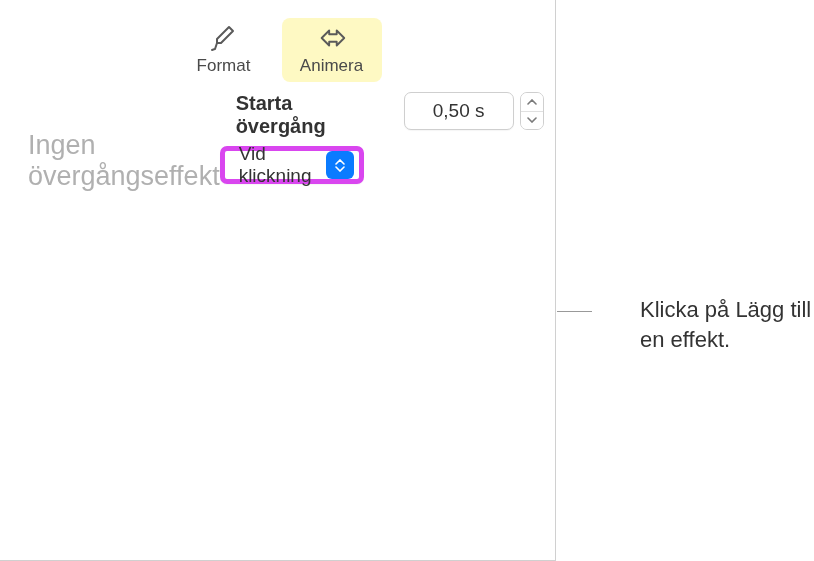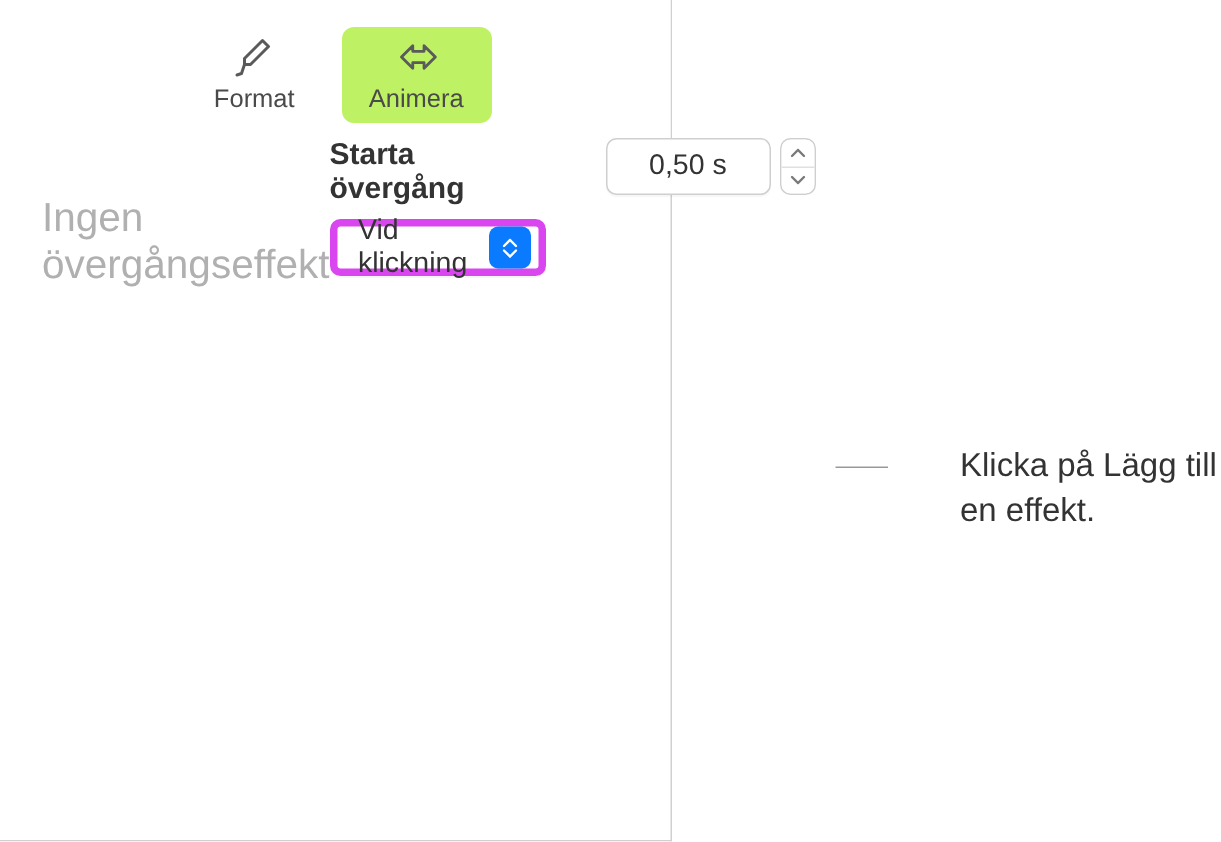--- a/index.html
+++ b/index.html
@@ -13,21 +13,21 @@
       width: 814px;
       height: 561px;
       position: relative;
     }
     .container {
       display: flex;
       width: 100%;
       height: 100%;
     }
     .panel {
-      width: 448px;
+      width: 556px;
       border: 1px solid #d0d0d0;
       border-top: none;
       border-left: none;
       background: #fff;
       display: flex;
       flex-direction: column;
     }
     .toolbar {
       display: flex;
       justify-content: center;
@@ -40,21 +40,21 @@
       display: flex;
       flex-direction: column;
       align-items: center;
       gap: 4px;
       padding: 6px 12px;
       border-radius: 8px;
       cursor: pointer;
       min-width: 100px;
     }
     .toolbar-item.active {
-      background: #bef264;
+      background: #fef9c3;
     }
     .toolbar-icon {
       width: 32px;
       height: 28px;
       display: flex;
       align-items: center;
       justify-content: center;
     }
     .toolbar-label {
       font-size: 17px;
@@ -108,20 +108,21 @@
     .control-group.start {
       flex: 1.3;
     }
     .control-group.delay {
       flex: 1;
     }
     .control-label {
       font-size: 20px;
       font-weight: 600;
       color: #333;
+      margin-left: 16px;
     }
     .select-wrap {
       position: relative;
       display: flex;
       align-items: center;
       border: 5px solid #d946ef;
       border-radius: 7px;
       background: #fff;
       height: 38px;
       box-shadow: 0 1px 1px rgba(0,0,0,0.04);

